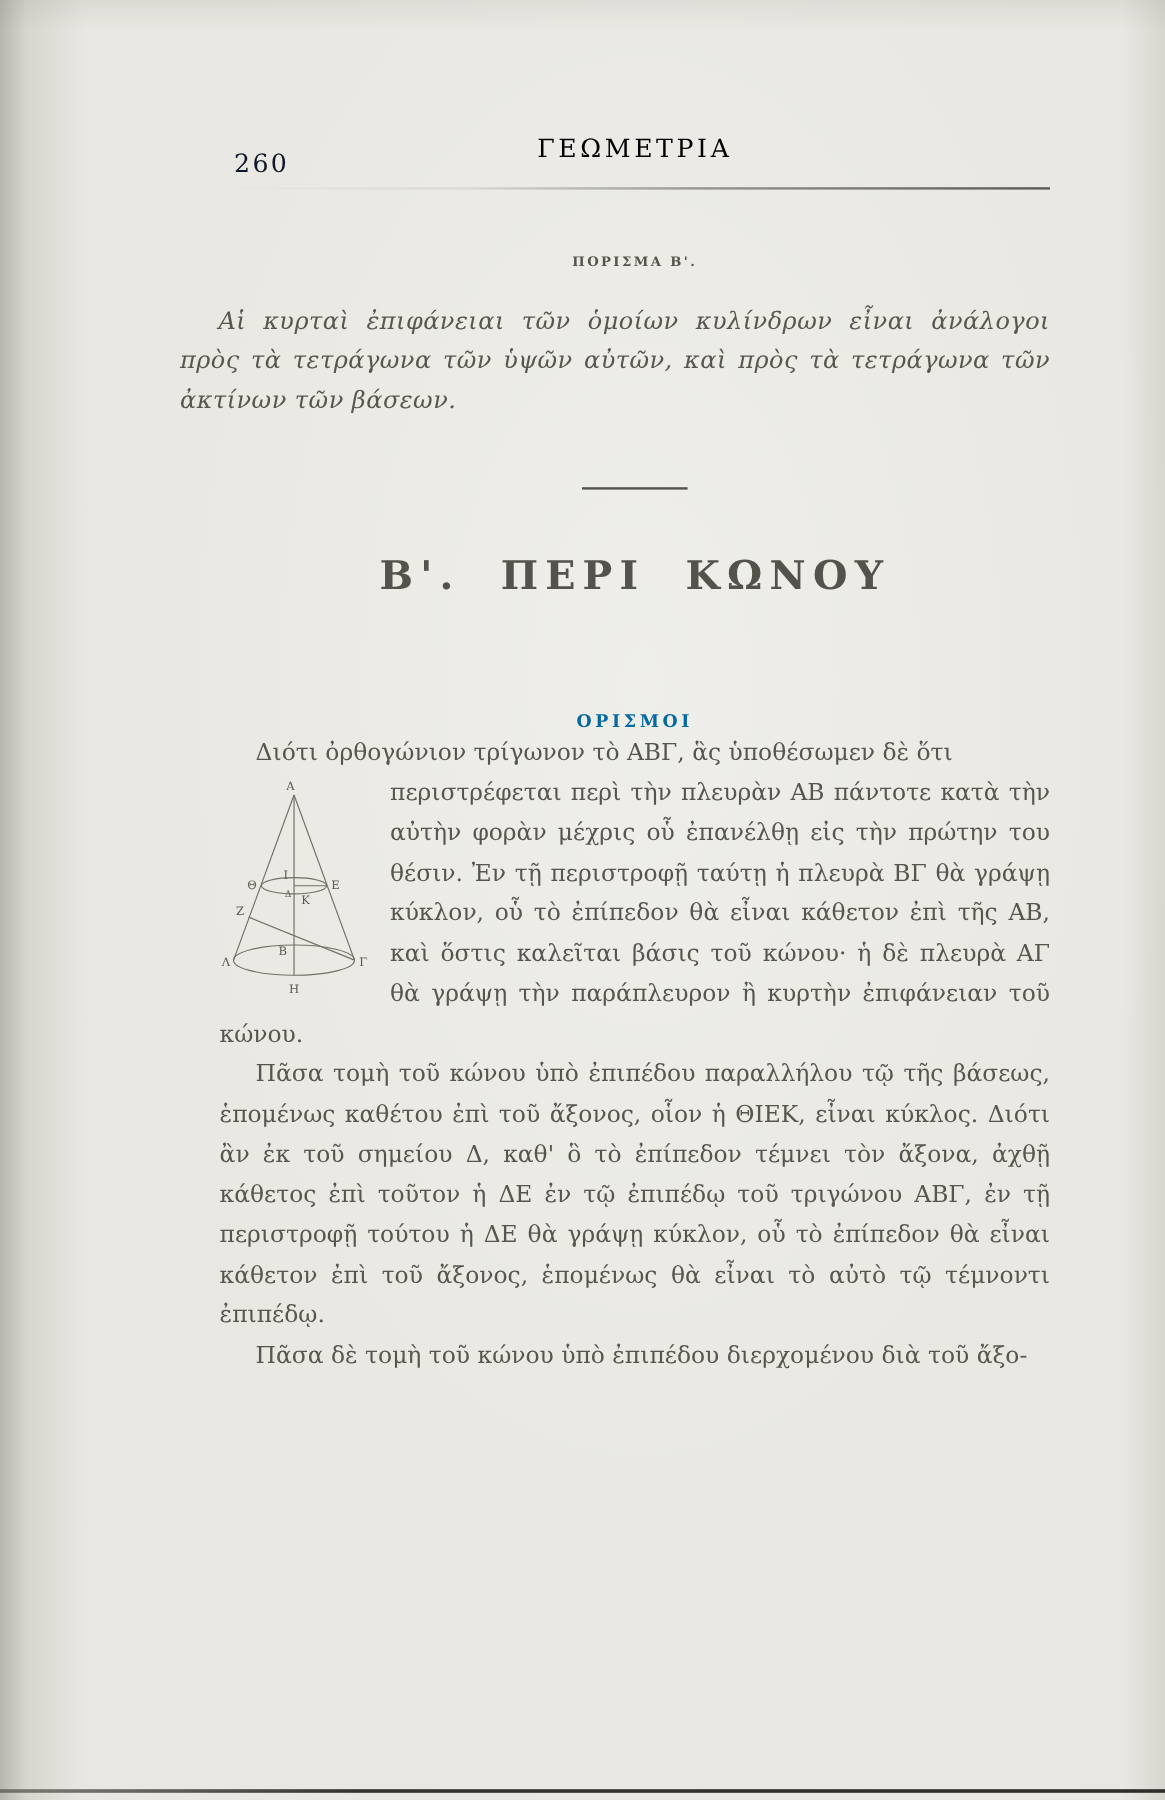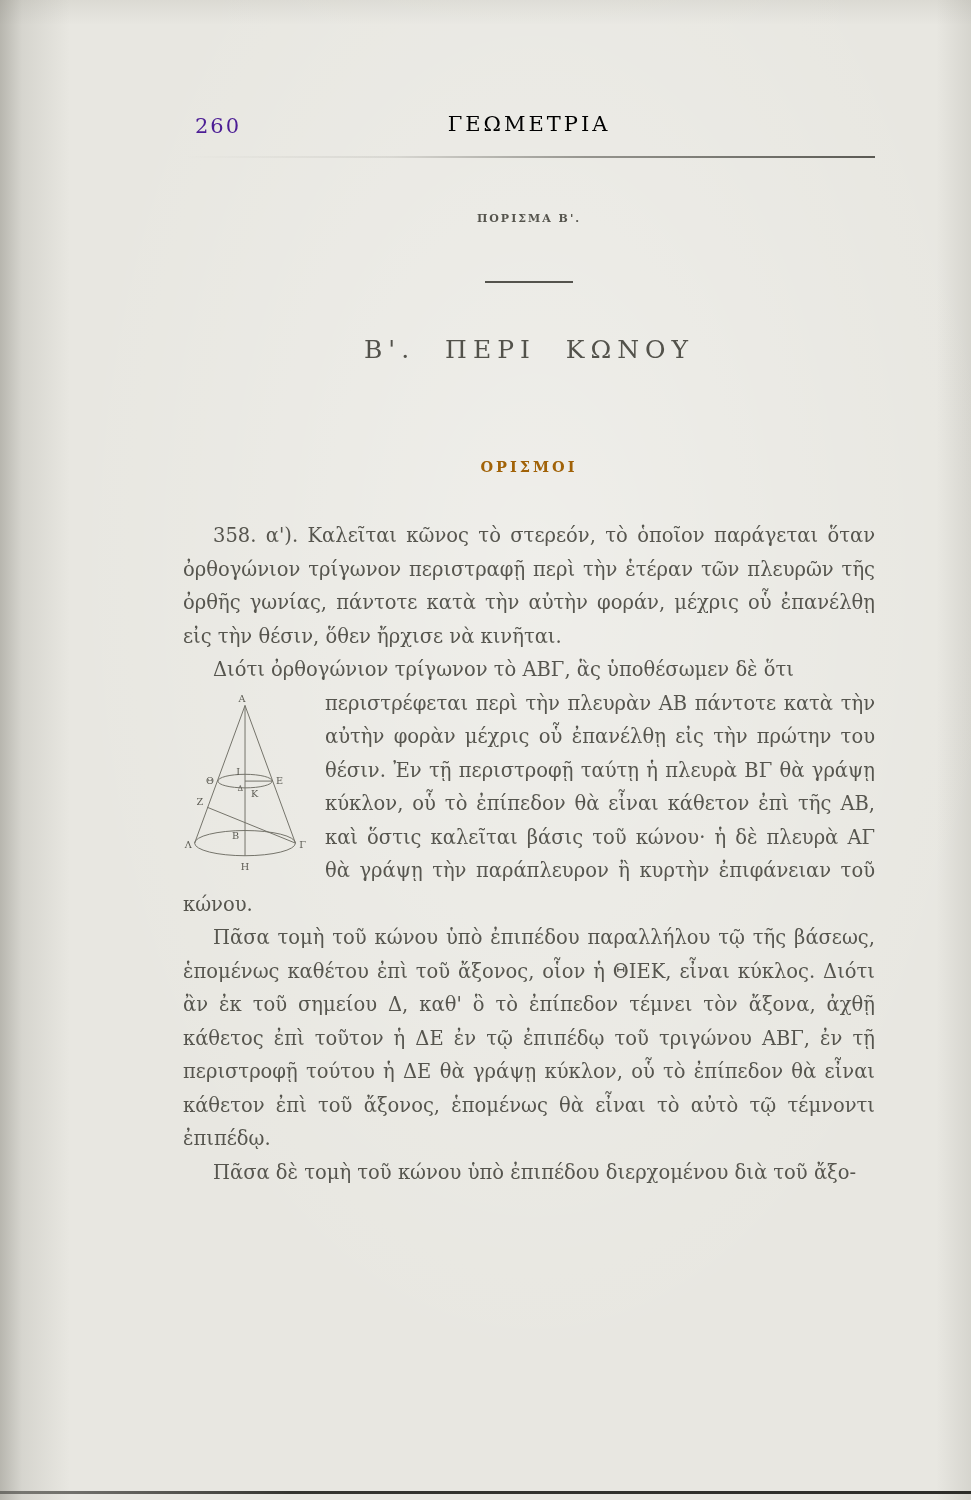--- a/index.html
+++ b/index.html
@@ -25,22 +25,22 @@
     position:absolute; left:0; right:0; bottom:6px; height:3px;
     background:linear-gradient(to right, rgba(50,50,46,0.55), #34342f 30%, #2c2c28);
   }
   .content {
     position:absolute; left:183px; top:112px; width:692px;
   }
 
   
   .running-head { position:relative; height:30px; }
   .page-num {
-    position:absolute; left:12px; top:2px;
-    font-size:21px; letter-spacing:2px; color:#4c1d95;
+    position:absolute; left:12px; top:12px;
+    font-size:21px; letter-spacing:2px; color:#0f172a;
   }
   .running-title {
     text-align:center; font-size:21px; letter-spacing:3px; color:#000000;
   }
   .header-rule {
     margin-top:14px; height:2px;
     background:linear-gradient(to right,
       rgba(0,0,0,0) 0%, rgba(90,89,82,0.12) 30%,
       rgba(80,79,72,0.55) 58%, rgba(66,65,59,0.85) 100%);
   }
@@ -53,26 +53,26 @@
     margin-top:26px; margin-left:-33px; width:calc(100% + 33px);
     font-style:italic; font-size:20px; line-height:33px;
     text-indent:32px; text-align:justify; letter-spacing:0.4px; color:#58574f;
   }
 
   .divider {
     margin:56px auto 0 auto; width:88px; height:2px; background:#54534d;
   }
 
   .section-title {
-    margin-top:52px; text-align:center; font-weight:normal;
-    font-size:25px; letter-spacing:6px; word-spacing:16px; color:#53524b;
+    margin-top:52px; text-align:center; font-weight:bold;
+    font-size:33px; letter-spacing:6px; word-spacing:16px; color:#53524b;
   }
   .subsection-title {
     margin-top:94px; text-align:center;
-    font-size:14.5px; font-weight:bold; letter-spacing:3px; color:#a16207;
+    font-size:14.5px; font-weight:bold; letter-spacing:3px; color:#0369a1;
   }
 
   .para {
     font-size:19.5px; line-height:33.5px;
     text-align:justify; text-indent:30px; color:#56554e;
   }
   .para.first { margin-top:44px; }
   .para.no-indent { text-indent:0; }
 
   .flow { overflow:visible; }
@@ -95,27 +95,27 @@
 
 <div class="content">
 
   <div class="running-head">
     <span class="page-num">260</span>
     <div class="running-title">ΓΕΩΜΕΤΡΙΑ</div>
   </div>
   <div class="header-rule"></div>
 
   <h3 class="porisma-title">ΠΟΡΙΣΜΑ Β'.</h3>
+  <p class="porisma-body">Αἱ κυρταὶ ἐπιφάνειαι τῶν ὁμοίων κυλίνδρων εἶναι ἀνάλογοι πρὸς τὰ τετράγωνα τῶν ὑψῶν αὐτῶν, καὶ πρὸς τὰ τετράγωνα τῶν ἀκτίνων τῶν βάσεων.</p>
 
   <div class="divider"></div>
 
   <h1 class="section-title">Β'. ΠΕΡΙ ΚΩΝΟΥ</h1>
   <h4 class="subsection-title">ΟΡΙΣΜΟΙ</h4>
 
-  <p class="para first">358. α'). Καλεῖται κῶνος τὸ στερεόν, τὸ ὁποῖον παράγεται ὅταν ὀρθογώνιον τρίγωνον περιστραφῇ περὶ τὴν ἑτέραν τῶν πλευρῶν τῆς ὀρθῆς γωνίας, πάντοτε κατὰ τὴν αὐτὴν φοράν, μέχρις οὗ ἐπανέλθῃ εἰς τὴν θέσιν, ὅθεν ἤρχισε νὰ κινῆται.</p>
 
   <p class="para">Διότι ὀρθογώνιον τρίγωνον τὸ ΑΒΓ, ἃς ὑποθέσωμεν δὲ ὅτι</p>
 
   <div class="flow">
     <figure class="cone-figure">
       <svg viewBox="0 0 130 190">
 
         <line class="stroke" x1="64" y1="14" x2="12" y2="156"></line>
         <line class="stroke" x1="64" y1="14" x2="116" y2="156"></line>
         <ellipse class="stroke" cx="64" cy="156" rx="52" ry="13"></ellipse>

